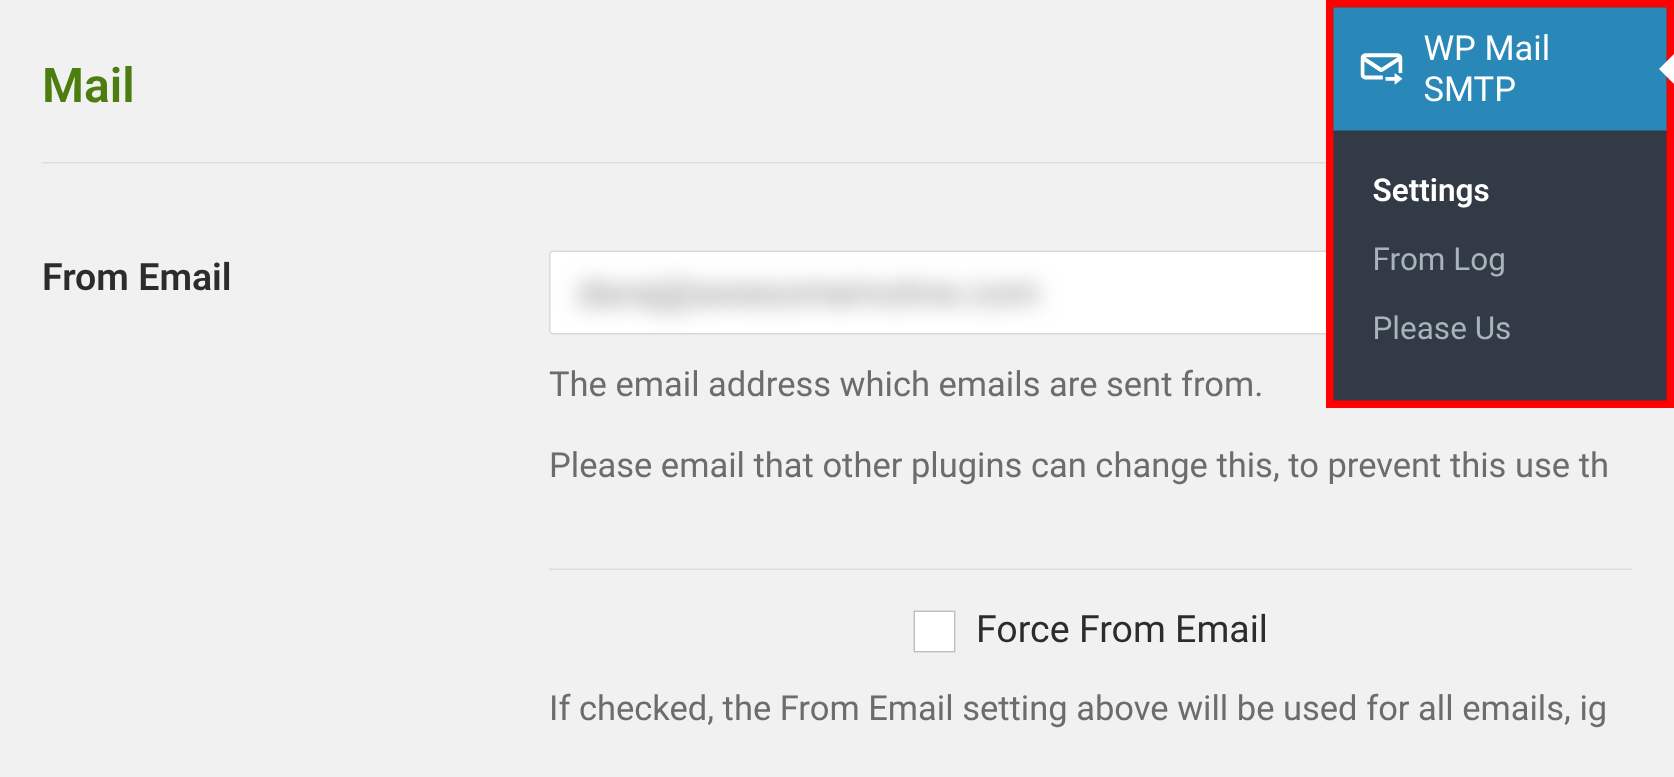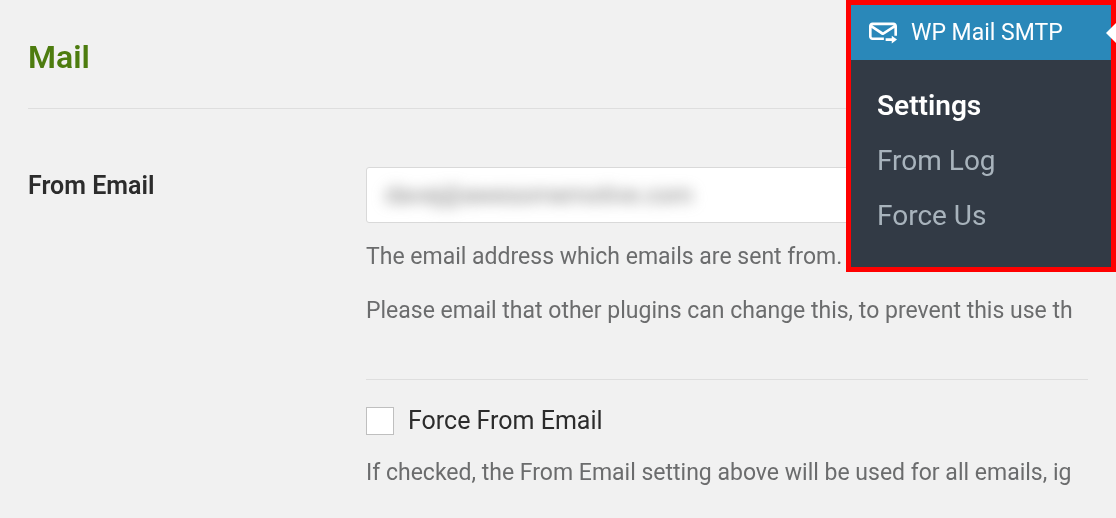--- a/index.html
+++ b/index.html
@@ -74,37 +74,38 @@
       border: none;
       border-bottom: 1px solid #dedede;
       margin-top: 52px;
       margin-bottom: 26px;
     }
     .checkbox-row {
       display: flex;
       align-items: center;
       gap: 14px;
       margin-bottom: 22px;
+      justify-content: center;
     }
     .checkbox {
       width: 28px;
       height: 28px;
       background: #fff;
       border: 1px solid #bfbfbf;
       flex-shrink: 0;
     }
     .checkbox-label {
       font-size: 25px;
       color: #2c2c2c;
     }
     .flyout-menu {
       position: absolute;
       top: 0;
       right: 0;
-      width: 270px;
+      width: 232px;
       border: 5px solid #ff0101;
       background: #323a45;
     }
     .flyout-header {
       background: #2a88b9;
       color: #ffffff;
       padding: 14px 14px 14px 18px;
       display: flex;
       align-items: center;
       gap: 14px;
@@ -127,21 +128,21 @@
       height: 0;
       border-top: 10px solid transparent;
       border-bottom: 10px solid transparent;
       border-right: 10px solid #ffffff;
     }
     .flyout-items {
       padding: 18px 0 24px 0;
     }
     .flyout-item {
       padding: 11px 26px;
-      font-size: 28px;
+      font-size: 21px;
       color: #a8b3bc;
       cursor: pointer;
     }
     .flyout-item.active {
       color: #ffffff;
       font-weight: 600;
     }
   </style>
 </head>
 <body>
@@ -174,15 +175,15 @@
     <svg viewBox="0 0 32 24">
       <path d="M28 0H4C1.8 0 0 1.8 0 4v12c0 2.2 1.8 4 4 4h13v-3H4c-.6 0-1-.4-1-1V6.3l11.4 7.6c.4.3.9.4 1.3.4.5 0 .9-.1 1.3-.4L29 6.3V15h3V4c0-2.2-1.8-4-4-4zM16 11 3.7 3h24.6L16 11z"></path>
       <path d="M26 15l6 4.5-6 4.5v-3h-7v-3h7z"></path>
     </svg>
     <span>WP Mail SMTP</span>
     <div class="flyout-pointer"></div>
   </div>
   <div class="flyout-items">
     <div class="flyout-item active">Settings</div>
     <div class="flyout-item">From Log</div>
-    <div class="flyout-item">Force Us</div>
+    <div class="flyout-item">Please Us</div>
   </div>
 </div>
 
 </body></html>

